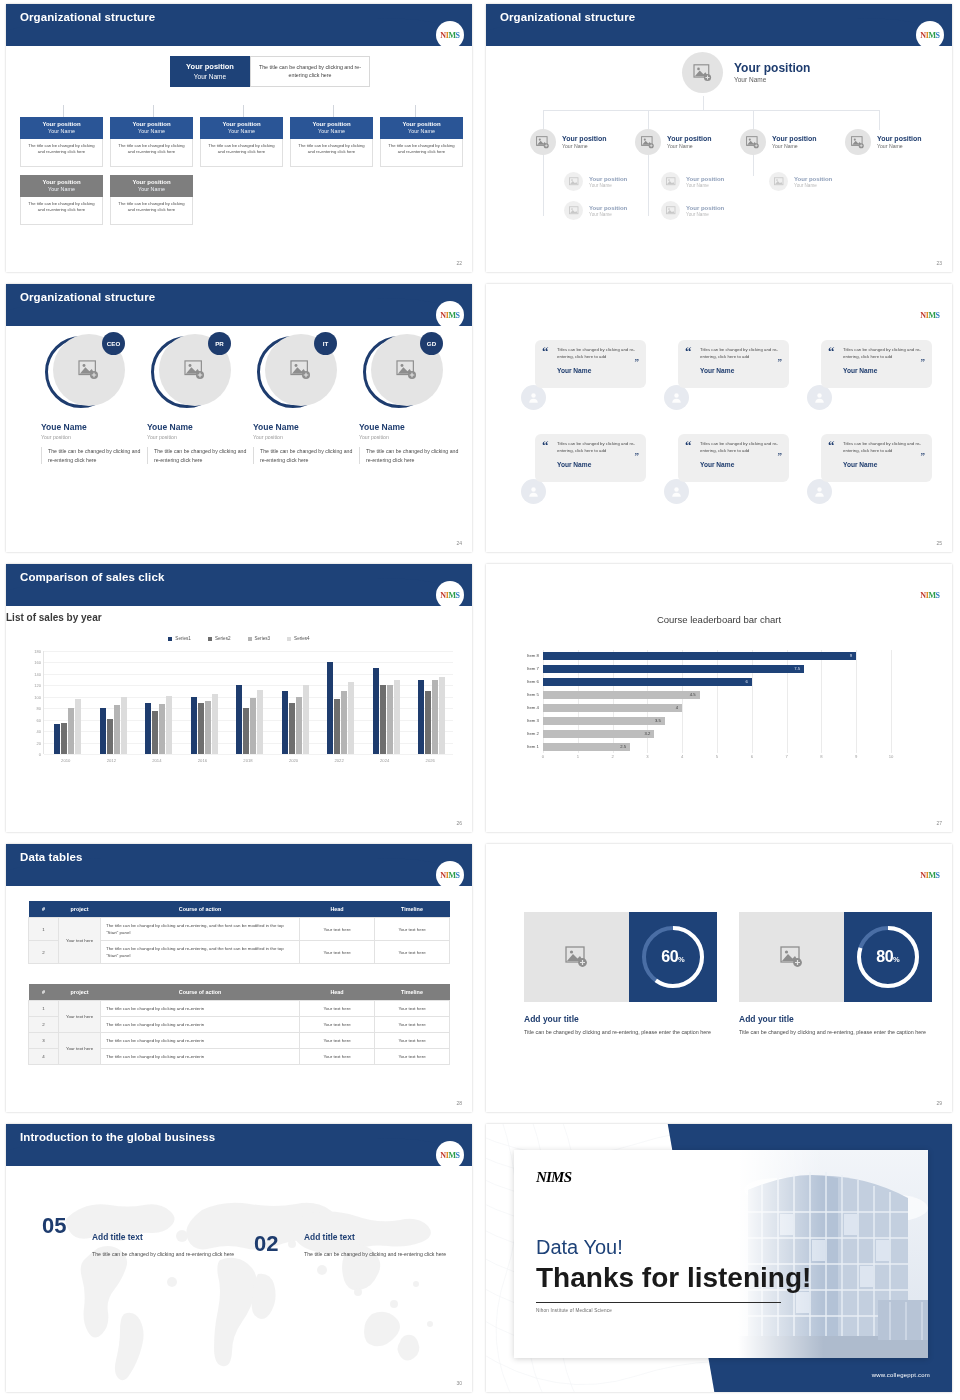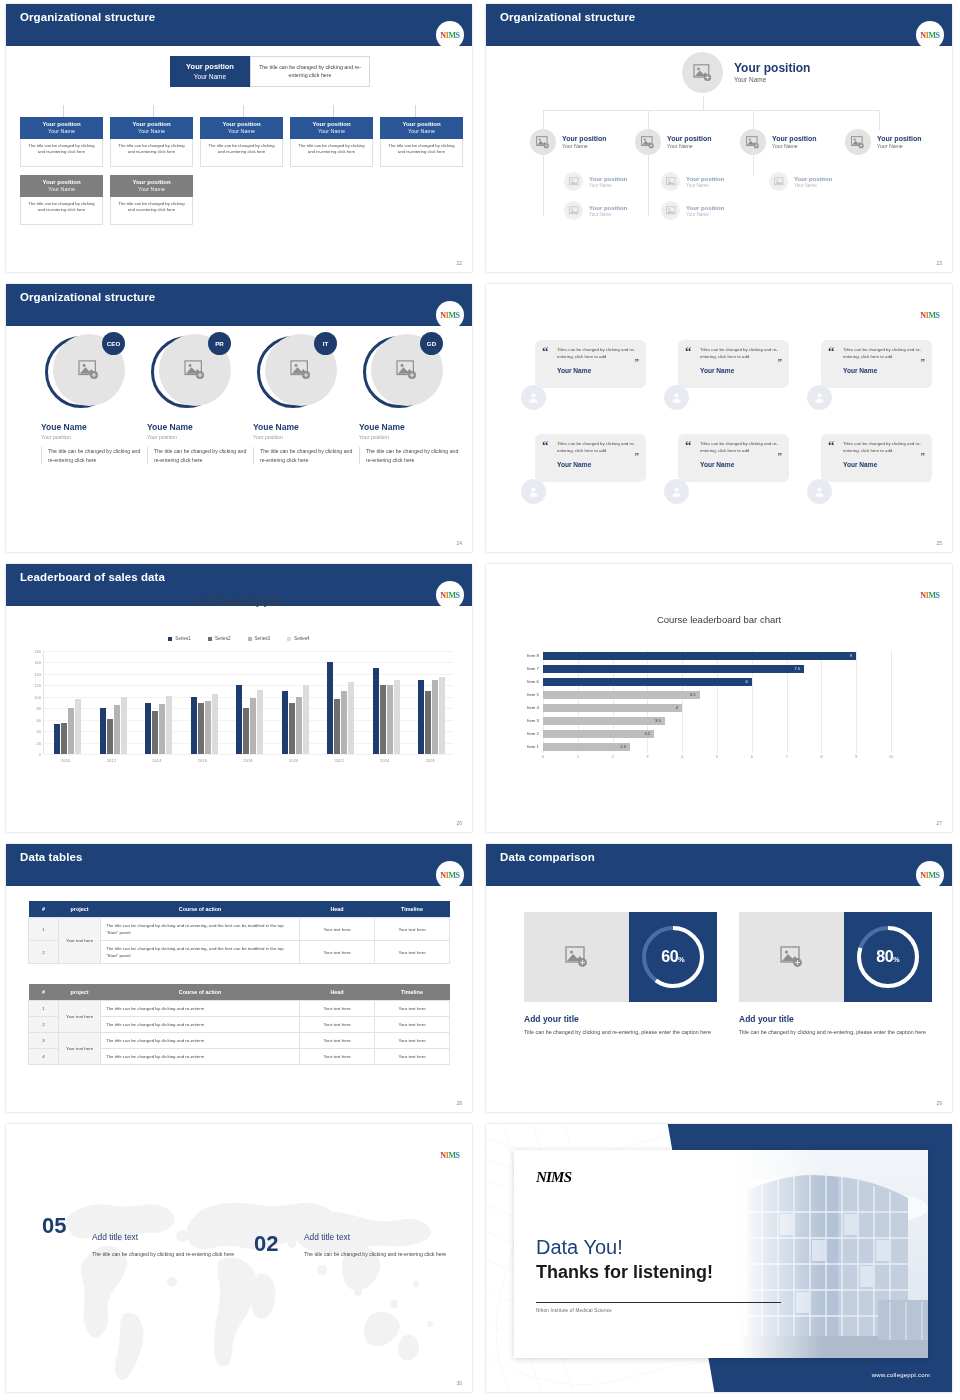--- a/index.html
+++ b/index.html
@@ -75,21 +75,21 @@
   .q-card { position: absolute; }
   .q-ava { position: absolute; left: 0; bottom: 0; width: 25px; height: 25px; border-radius: 50%; background: #e7eaf0; display: flex; align-items: center; justify-content: center; z-index: 1; }
   .q-box { position: absolute; left: 14px; top: 0; width: 111px; height: 48px; background: #efefef; border-radius: 6px; z-index: 2; padding: 7px 8px 0 10px; }
   .q-mark { position: absolute; color: #1e3c6e; font-weight: bold; font-family: "Liberation Serif", serif; }
   .qm-open { left: 7px; top: 4px; font-size: 13px; }
   .qm-close { right: 7px; top: 17px; font-size: 9px; }
   .q-text { margin-left: 12px; font-size: 4.3px; color: #4a4a4a; line-height: 6.6px; }
   .q-name { margin-left: 12px; margin-top: 7px; font-size: 6.6px; font-weight: bold; color: #1e3c6e; }
 
   
-  .ch-title { position: absolute; top: 32px; width: 466px; text-align: center; font-size: 10px; color: #3a3a3a; }
+  .ch-title { position: absolute; top: 48px; width: 466px; font-size: 10px; color: #3a3a3a; font-weight: bold; }
   .ch-legend { position: absolute; top: 72px; width: 466px; display: flex; justify-content: center; gap: 17px; font-size: 4.6px; color: #555; }
   .lg { display: flex; align-items: center; gap: 3px; }
   .lg .sw { width: 4px; height: 4px; }
   .plot { position: absolute; left: 37px; top: 87px; width: 410px; height: 103px; border-left: 1px solid #e4e4e4; }
   .ytick { position: absolute; right: 100%; transform: translateY(-50%); padding-right: 3px; font-size: 4px; color: #9a9a9a; }
   .gl { position: absolute; left: 0; width: 100%; height: 1px; background: #f2f2f2; }
   .grp { position: absolute; bottom: 0; display: flex; align-items: flex-end; gap: 1px; }
   .bar { width: 6px; }
   .xlab { position: absolute; top: 194px; font-size: 4.2px; color: #9a9a9a; transform: translateX(-50%); }
 
@@ -117,34 +117,34 @@
   .dc-img { width: 105px; height: 90px; background: #e4e4e4; display: flex; align-items: center; justify-content: center; }
   .dc-blue { width: 88px; height: 90px; background: #1e4278; display: flex; align-items: center; justify-content: center; position: relative; }
   .dc-num { font-size: 16px; font-weight: bold; color: #fff; letter-spacing: -.5px; }
   .dc-pct { font-size: 7.5px; font-weight: bold; color: #fff; }
   .dc-title { position: absolute; font-size: 8.5px; font-weight: bold; color: #1e3c6e; }
   .dc-desc { position: absolute; font-size: 5.4px; color: #4a4a4a; line-height: 9px; width: 190px; }
 
   
   .wm { position: absolute; left: 0; top: 40px; width: 466px; height: 228px; opacity: .5; }
   .num-big { position: absolute; font-size: 22px; font-weight: bold; color: #1e3c6e; font-family: "Liberation Sans", sans-serif; }
-  .num-title { position: absolute; font-size: 8.4px; font-weight: normal; color: #1f3f73; }
+  .num-title { position: absolute; font-size: 8.4px; font-weight: bold; color: #1f3f73; }
   .num-desc { position: absolute; font-size: 5.2px; color: #4a4a4a; line-height: 10px; width: 145px; }
 
   
   .ty-bg { position: absolute; inset: 0; background: #ffffff; }
   .ty-navy { position: absolute; right: 0; top: 0; width: 100%; height: 100%; background: #1e4278;
              clip-path: polygon(39% 0, 100% 0, 100% 100%, 49% 100%); }
   .ty-lines { position: absolute; inset: 0; opacity: .35; }
   .ty-card { position: absolute; left: 28px; top: 26px; width: 414px; height: 208px; background: #fff; overflow: hidden; box-shadow: 0 1px 6px rgba(0,0,0,.18); }
   .ty-photo { position: absolute; right: 0; top: 0; width: 190px; height: 208px; overflow: hidden; }
   .ty-logo { position: absolute; left: 22px; top: 18px; }
   .nims-big { font-size: 15px; font-weight: bold; font-family: "Liberation Serif", serif; letter-spacing: -0.8px; }
   .ty-t1 { position: absolute; left: 22px; top: 86px; font-size: 20px; color: #1e4278; }
-  .ty-t2 { position: absolute; left: 22px; top: 112px; font-size: 18px; font-weight: bold; color: #1a1a1a; text-align: center; }
+  .ty-t2 { position: absolute; left: 22px; top: 112px; font-size: 28px; font-weight: bold; color: #1a1a1a; text-align: center; }
   .ty-rule { position: absolute; left: 22px; top: 152px; width: 245px; height: 1px; background: #2b2b2b; }
   .ty-sub { position: absolute; left: 22px; top: 158px; font-size: 4.6px; color: #6a6a6a; letter-spacing: .2px; }
   .ty-url { position: absolute; right: 22px; bottom: 14px; font-size: 6px; color: #fff; letter-spacing: .2px; }
 </style>
 </head>
 <body>
 
 <div class="deck">
 
   <div class="slide">
@@ -583,21 +583,21 @@
 
     <div class="pgnum">25</div>
   </div>
     </div>
 
   <div class="slide">
       <div class="slide-inner">
     <div class="hdr">
       <div class="band"></div>
       <div class="curve"></div>
-      <div class="title">Leaderboard of sales data</div>
+      <div class="title">Comparison of sales click</div>
     </div>
     <div class="logo-badge">
       <span class="nims"><i class="c1">N</i><i class="c2">I</i><i class="c3">M</i><i class="c4">S</i></span>
     </div>
 
     <div class="ch-title">List of sales by year</div>
     <div class="ch-legend" id="s26-legend">
           <div class="lg">
             <span class="sw" style="background: rgb(30, 60, 110);"></span>
             <span>Series1</span>
@@ -852,25 +852,20 @@
         </tr>
       </tbody>
     </table>
 
     <div class="pgnum">28</div>
   </div>
     </div>
 
   <div class="slide">
       <div class="slide-inner">
-    <div class="hdr">
-      <div class="band"></div>
-      <div class="curve"></div>
-      <div class="title">Data comparison</div>
-    </div>
     <div class="logo-badge">
       <span class="nims"><i class="c1">N</i><i class="c2">I</i><i class="c3">M</i><i class="c4">S</i></span>
     </div>
 
     <div class="dc-wrap" style="left:38px">
       <div class="dc-img">
             <svg width="24" height="22" viewBox="0 0 24 22">
               <rect x="1" y="1" width="18" height="15" fill="none" stroke="#8e8e8e" stroke-width="1.3"></rect>
               <circle cx="6.5" cy="6" r="1.6" fill="#8e8e8e"></circle>
               <path d="M2 15 L8 8 L12.5 12.5 L15 10 L18 15 Z" fill="#8e8e8e"></path>
@@ -915,20 +910,25 @@
     </div>
     <div class="dc-title" style="left:253px; top:170px">Add your title</div>
     <div class="dc-desc" style="left:253px; top:184px">Title can be changed by clicking and re-entering, please enter the caption here</div>
 
     <div class="pgnum">29</div>
   </div>
     </div>
 
   <div class="slide">
       <div class="slide-inner">
+    <div class="hdr">
+      <div class="band"></div>
+      <div class="curve"></div>
+      <div class="title">Introduction to the global business</div>
+    </div>
     <div class="logo-badge">
       <span class="nims"><i class="c1">N</i><i class="c2">I</i><i class="c3">M</i><i class="c4">S</i></span>
     </div>
 
     <svg class="wm" viewBox="0 0 466 228">
       <g fill="#e6e6e6">
         <path d="M60 55 q18-18 44-14 18 3 34 0 16-3 26 6 8 7 2 14-8 9-22 8-10-1-18 4-10 6-20 3-12-4-22-2-14 3-20-6-6-9-4-13z"></path>
         <path d="M92 84 q12-5 22 2 10 8 6 18-4 12-12 22-8 10-6 22 2 14-6 22-8 8-14-2-6-11-4-24 2-16-2-30-4-14 4-20 6-6 12-10z"></path>
         <path d="M118 150 q10-4 16 6 6 12 2 26-4 16-12 28-6 10-12 4-5-6-2-18 4-16 4-30 0-12 4-16z"></path>
         <path d="M196 46 q22-10 48-6 24 4 46 0 20-4 34 6 12 8 4 18-10 12-28 12-16 0-30 6-16 6-32 2-16-4-32 0-18 5-24-8-4-10 2-18 4-6 12-12z"></path>

